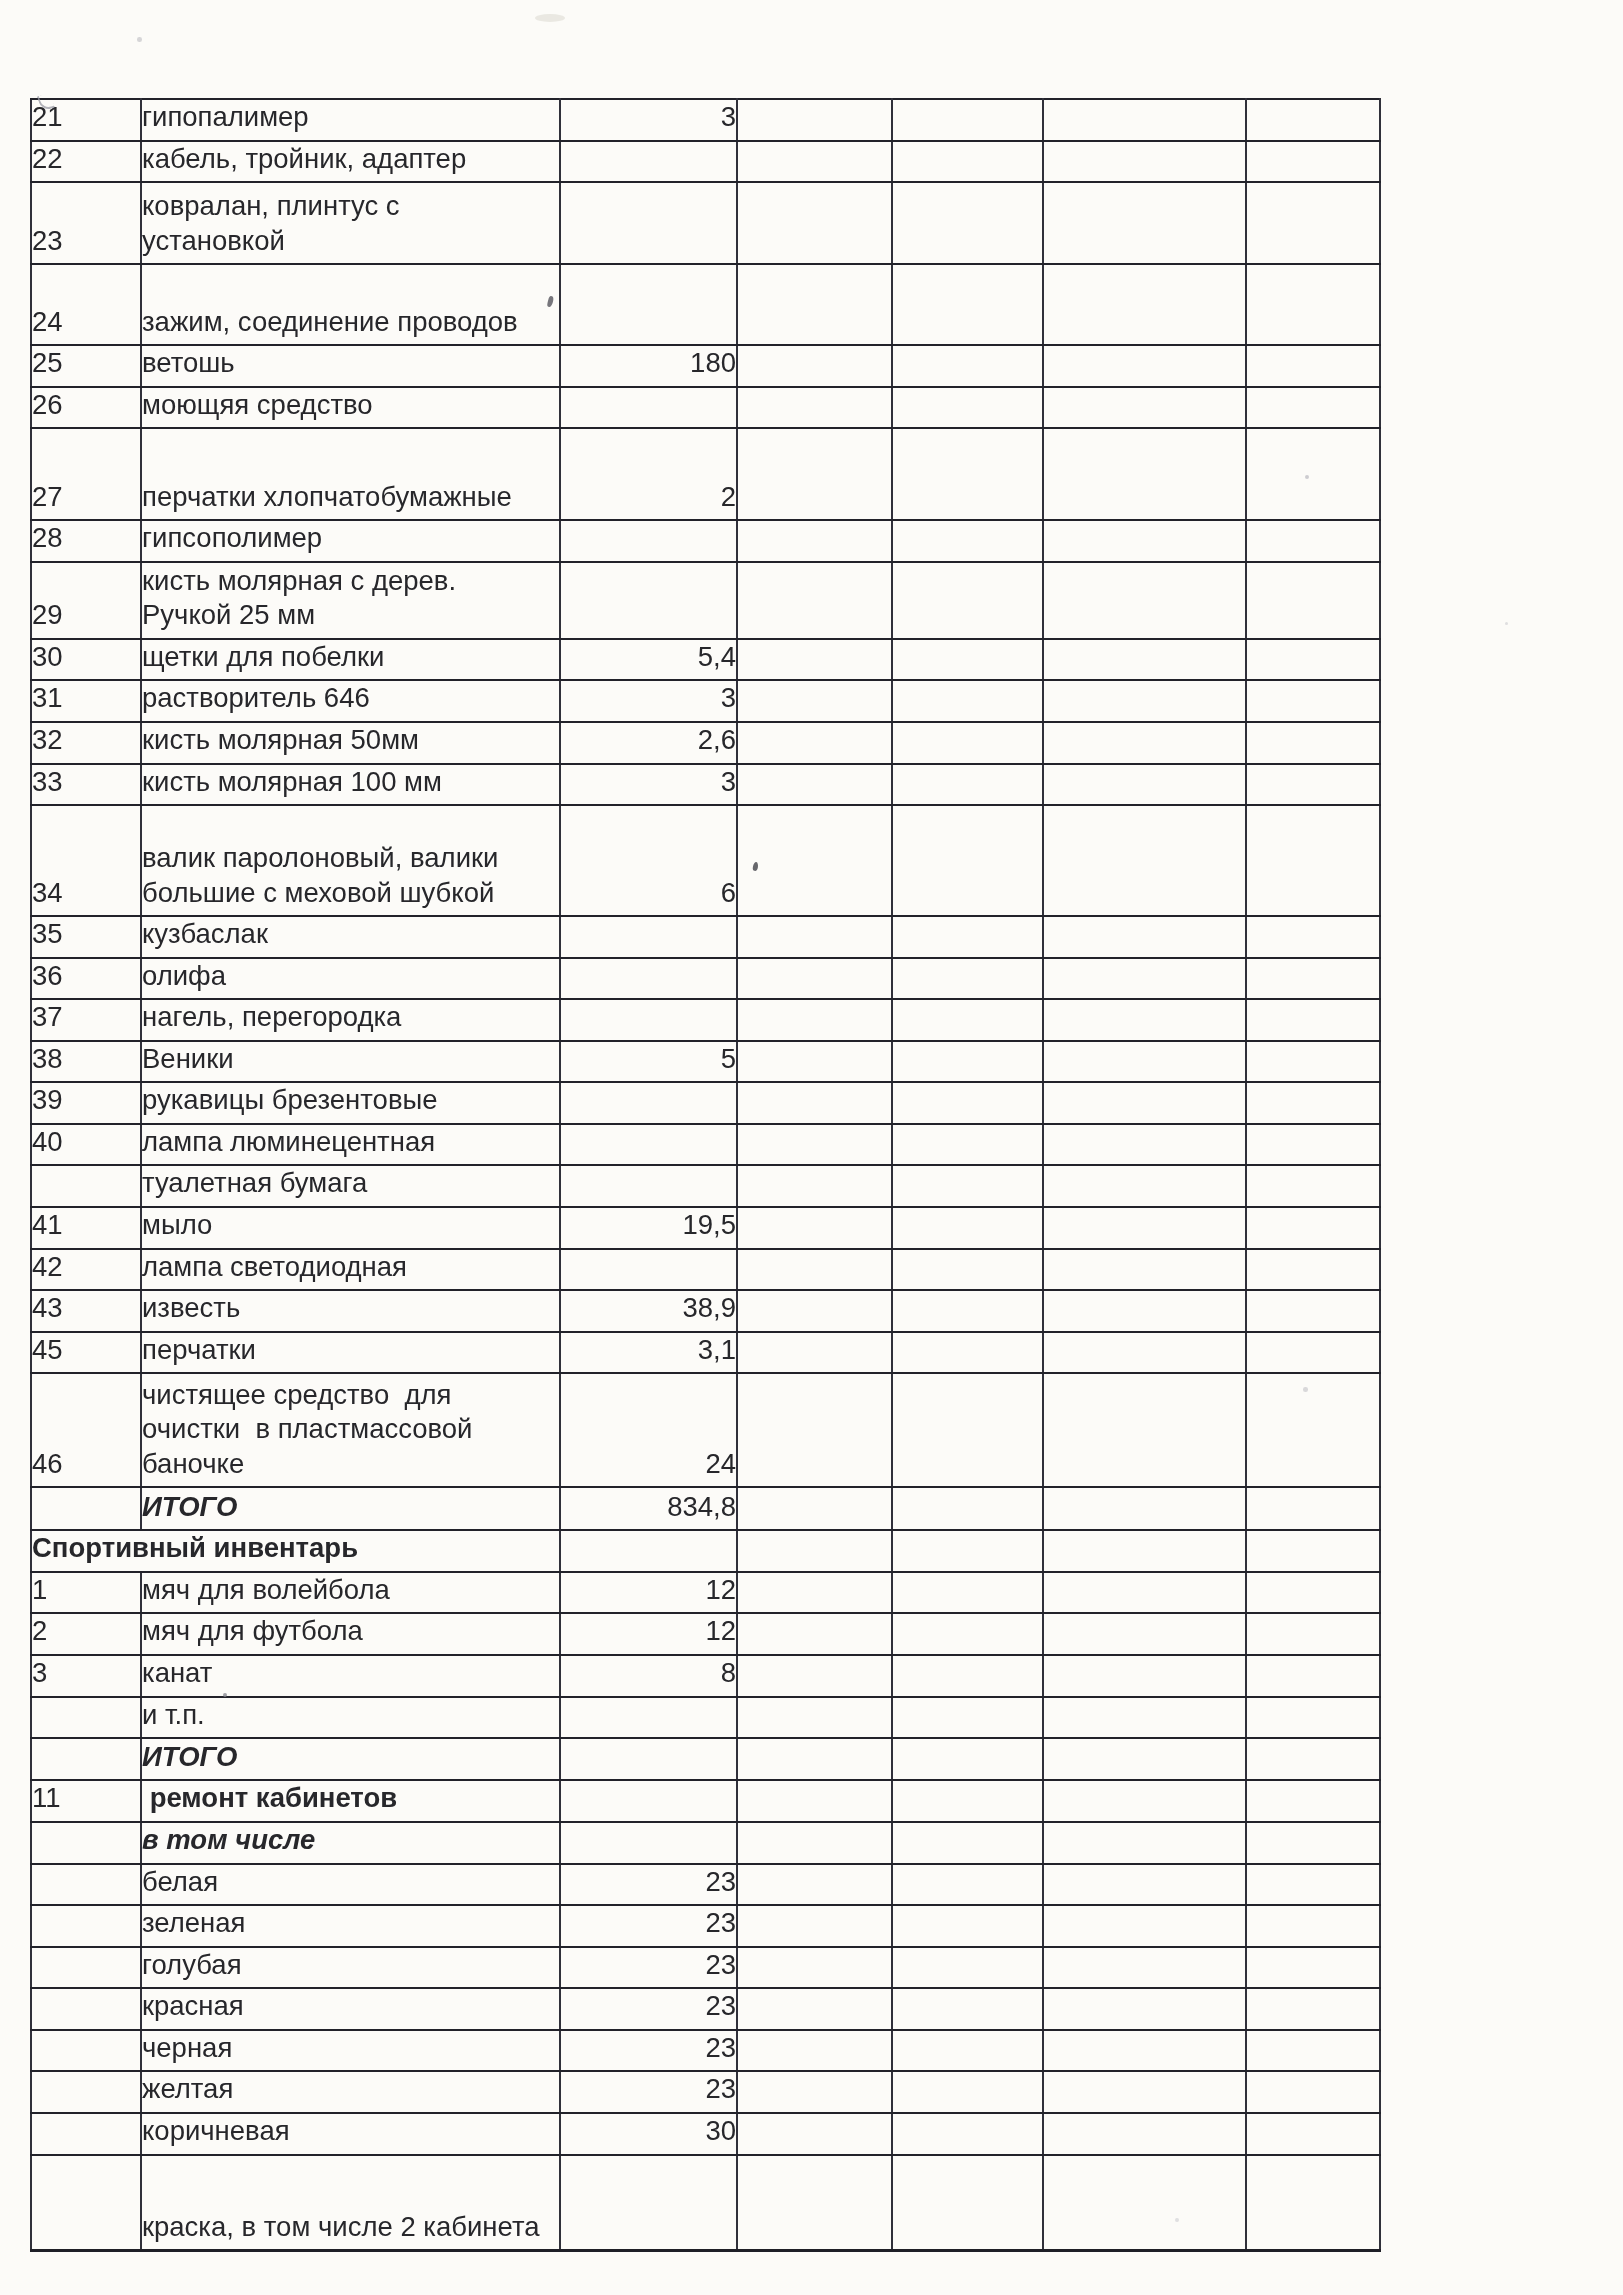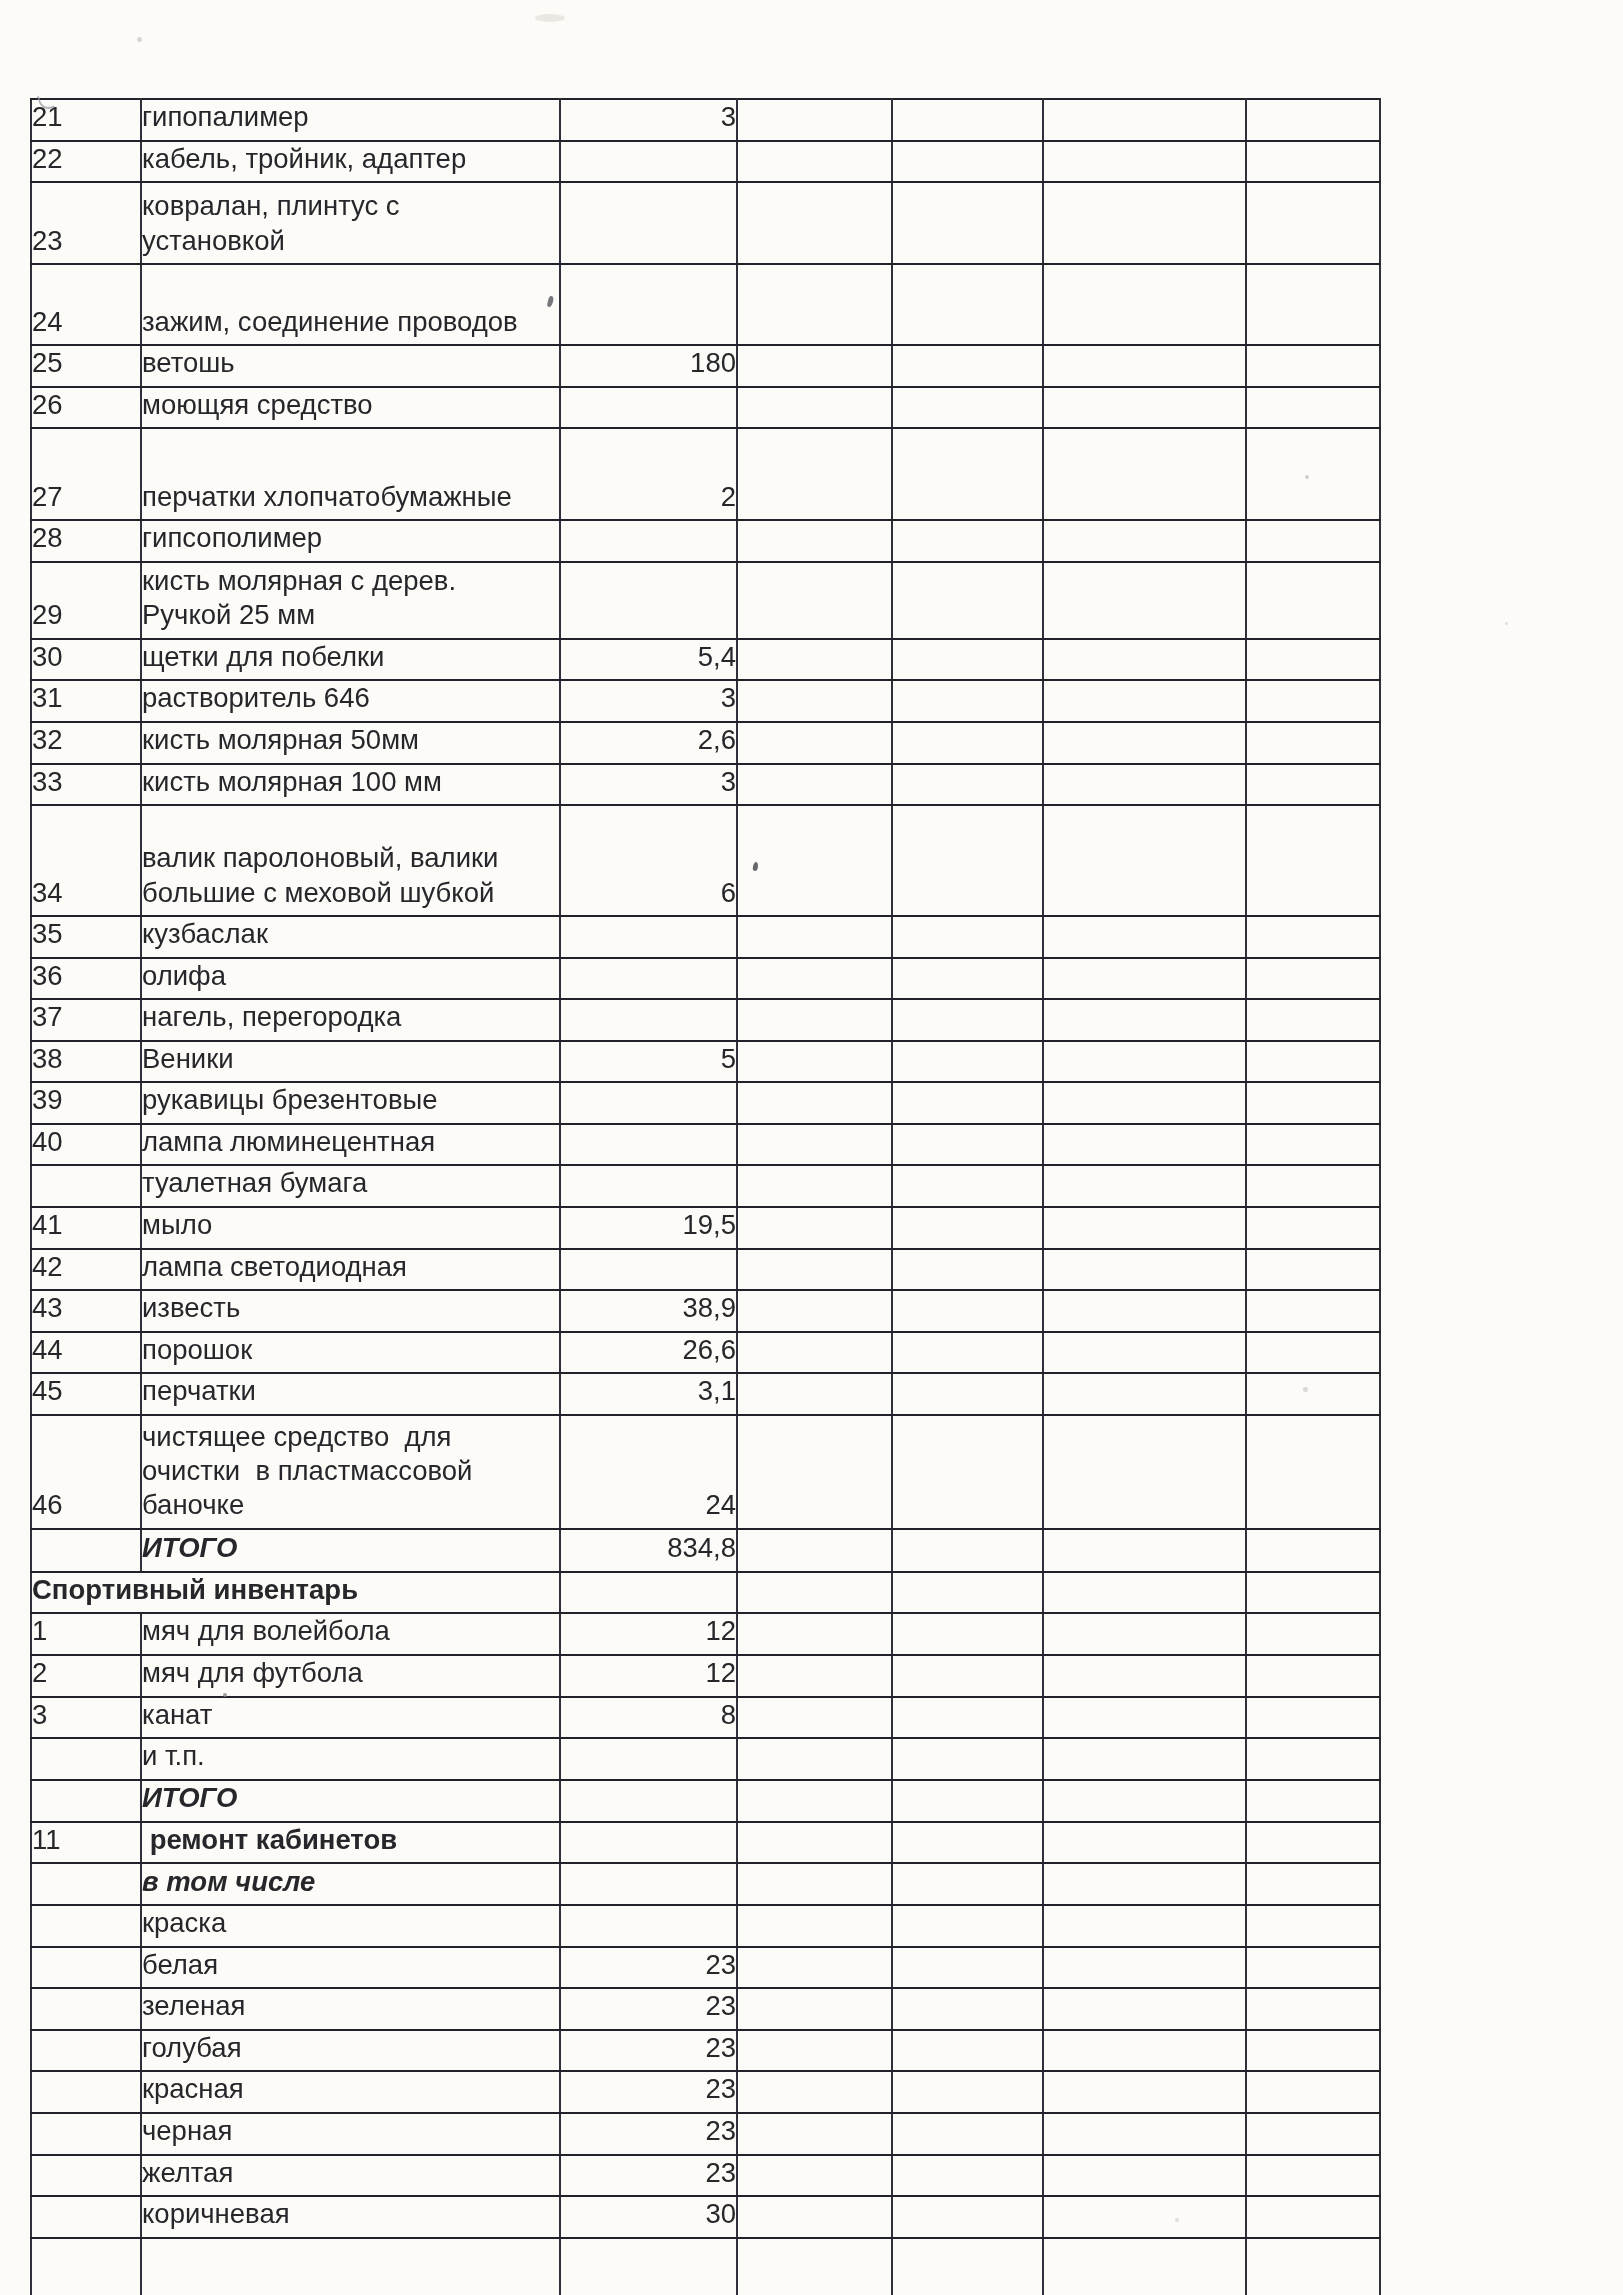--- a/index.html
+++ b/index.html
@@ -288,29 +288,20 @@
         <tr style="height: 39px;">
           <td class="c-num">43</td>
           <td class="c-name">известь</td>
           <td class="c-qty">38,9</td>
           <td class="c-e"></td>
           <td class="c-e"></td>
           <td class="c-e"></td>
           <td class="c-e"></td>
         </tr>
         <tr style="height: 39px;">
-          <td class="c-num">44</td>
-          <td class="c-name">порошок</td>
-          <td class="c-qty">26,6</td>
-          <td class="c-e"></td>
-          <td class="c-e"></td>
-          <td class="c-e"></td>
-          <td class="c-e"></td>
-        </tr>
-        <tr style="height: 39px;">
           <td class="c-num">45</td>
           <td class="c-name">перчатки</td>
           <td class="c-qty">3,1</td>
           <td class="c-e"></td>
           <td class="c-e"></td>
           <td class="c-e"></td>
           <td class="c-e"></td>
         </tr>
         <tr style="height: 114px;">
           <td class="c-num">46</td>
@@ -390,29 +381,20 @@
           <td class="c-name b"> ремонт кабинетов</td>
           <td class="c-qty"></td>
           <td class="c-e"></td>
           <td class="c-e"></td>
           <td class="c-e"></td>
           <td class="c-e"></td>
         </tr>
         <tr style="height: 42px;">
           <td class="c-num"></td>
           <td class="c-name bi">в том числе</td>
-          <td class="c-qty"></td>
-          <td class="c-e"></td>
-          <td class="c-e"></td>
-          <td class="c-e"></td>
-          <td class="c-e"></td>
-        </tr>
-        <tr style="height: 39px;">
-          <td class="c-num"></td>
-          <td class="c-name">краска</td>
           <td class="c-qty"></td>
           <td class="c-e"></td>
           <td class="c-e"></td>
           <td class="c-e"></td>
           <td class="c-e"></td>
         </tr>
         <tr style="height: 39px;">
           <td class="c-num"></td>
           <td class="c-name">белая</td>
           <td class="c-qty">23</td>

